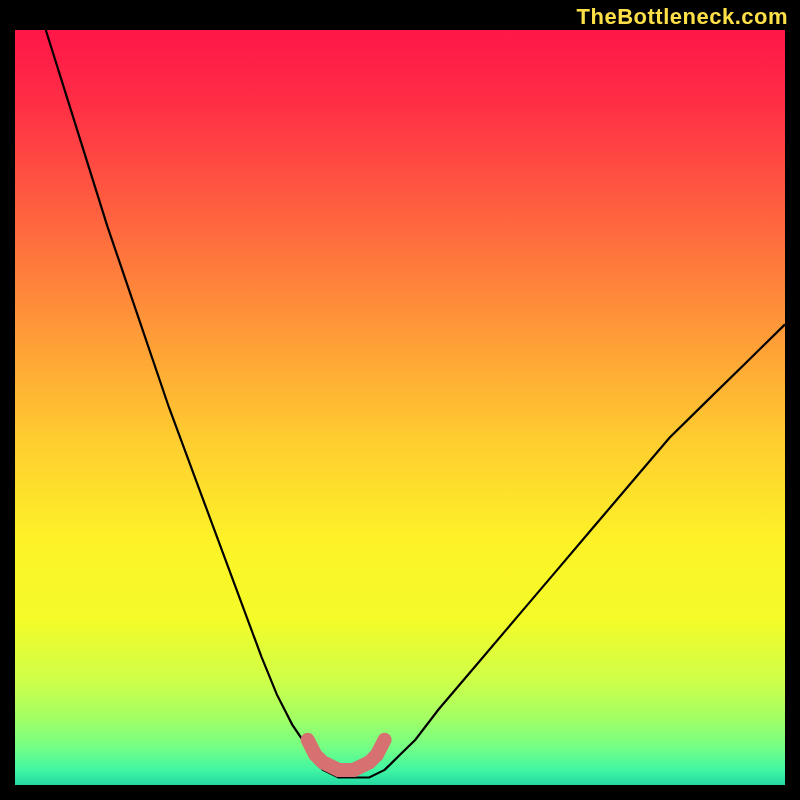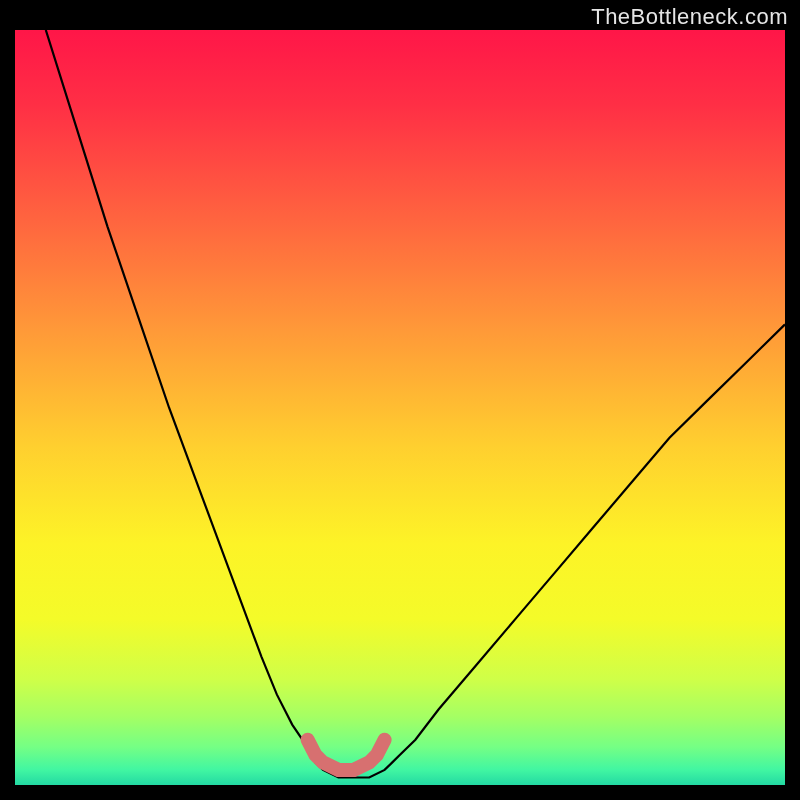--- a/index.html
+++ b/index.html
@@ -1,20 +1,20 @@
 <!DOCTYPE html>
 <html><head>
 <meta charset="utf-8">
 <style>
   * { margin: 0; padding: 0; box-sizing: border-box; }
   body { width: 800px; height: 800px; background: #000; position: relative; font-family: Arial, sans-serif; }
   .frame { position: absolute; left: 15px; top: 30px; width: 770px; height: 755px; background: #000; }
   .plot-area { position: absolute; left: 0; top: 0; width: 770px; height: 755px; overflow: hidden; }
   .gradient { position: absolute; left: 0; top: 0; width: 770px; height: 755px; }
-  .attribution { position: absolute; right: 12px; top: 4px; color: #e5e5e5; font-size: 22px; font-weight: 400; letter-spacing: 0.5px; }
+  .attribution { position: absolute; right: 12px; top: 4px; color: #fde047; font-size: 22px; font-weight: 700; letter-spacing: 0.5px; }
   svg.curve { position: absolute; left: 0; top: 0; width: 770px; height: 755px; }
   .curve-path { fill: none; stroke: #000; stroke-width: 2.2; }
   .marker-path { fill: none; stroke: #d77070; stroke-width: 14; stroke-linecap: round; }
 </style>
 </head>
 <body>
 
 <div class="attribution">TheBottleneck.com</div>
 
 <div class="frame">

